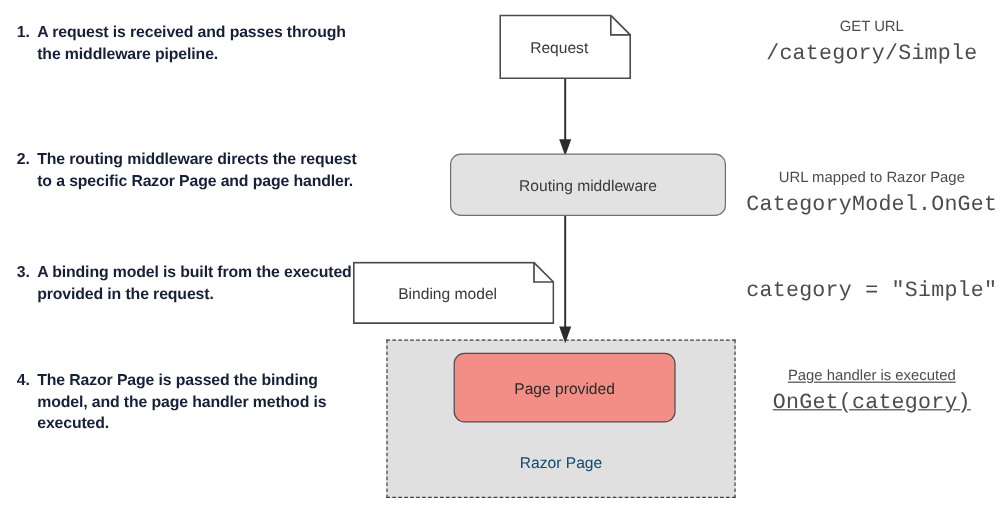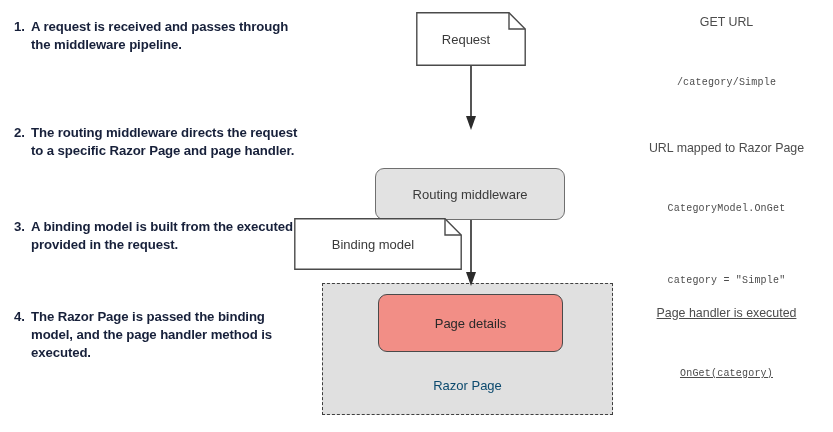--- a/index.html
+++ b/index.html
@@ -56,25 +56,24 @@
     color: #4c4c4c;
   }
   .annot .plain {
     font-family: "Liberation Sans", sans-serif;
     font-size: 12.4px;
     line-height: 1.45;
     white-space: nowrap;
   }
   .annot .mono {
     font-family: "Liberation Mono", monospace;
-    font-size: 10px;
+    font-size: 18px;
     line-height: 1.5;
     letter-spacing: 0.2px;
     white-space: nowrap;
-    margin-top: 43px;
   }
   #annot-1 { top: 14px; }
   #annot-2 { top: 140px; text-align: center; }
   #annot-3 { top: 230px; }
   #annot-4 { top: 305px; text-decoration: underline; }
 
   
   .doc-shape {
     position: absolute;
     color: #333333;
@@ -100,26 +99,25 @@
     display: flex;
     align-items: center;
     justify-content: center;
     font-size: 13px;
     box-sizing: border-box;
   }
 
   #routing-box {
     left: 375px;
     top: 128px;
-    width: 190px;
+    width: 230px;
     height: 52px;
     background: #e2e2e2;
     border: 1.4px solid #6f6f6f;
     color: #3a3a3a;
-    margin-top: 40px;
   }
 
   #page-handler-box {
     left: 378px;
     top: 294px;
     width: 185px;
     height: 58px;
     background: #f28e86;
     border: 1.6px solid #4a4a4a;
     color: #2a2a2a;
@@ -200,21 +198,21 @@
   <div class="rounded-box" id="routing-box">Routing middleware</div>
 
   <div class="doc-shape" id="binding-shape">
     <svg width="168" height="52" viewBox="0 0 168 52">
       <path d="M0.8,0.8 L151,0.8 L167.2,17 L167.2,51.2 L0.8,51.2 Z" fill="#ffffff" stroke="#4a4a4a" stroke-width="1.4" stroke-linejoin="miter"></path>
       <path d="M151,0.8 L151,17 L167.2,17" fill="none" stroke="#4a4a4a" stroke-width="1.4" stroke-linejoin="miter"></path>
     </svg>
     <span class="label">Binding model</span>
   </div>
 
-  <div class="rounded-box" id="page-handler-box">Page details</div>
+  <div class="rounded-box" id="page-handler-box">Page provided</div>
 
   <div class="annot" id="annot-1">
     <div class="plain">GET URL</div>
     <div class="mono">/category/Simple</div>
   </div>
 
   <div class="annot" id="annot-2">
     <div class="plain">URL mapped to Razor Page</div>
     <div class="mono">CategoryModel.OnGet</div>
   </div>

